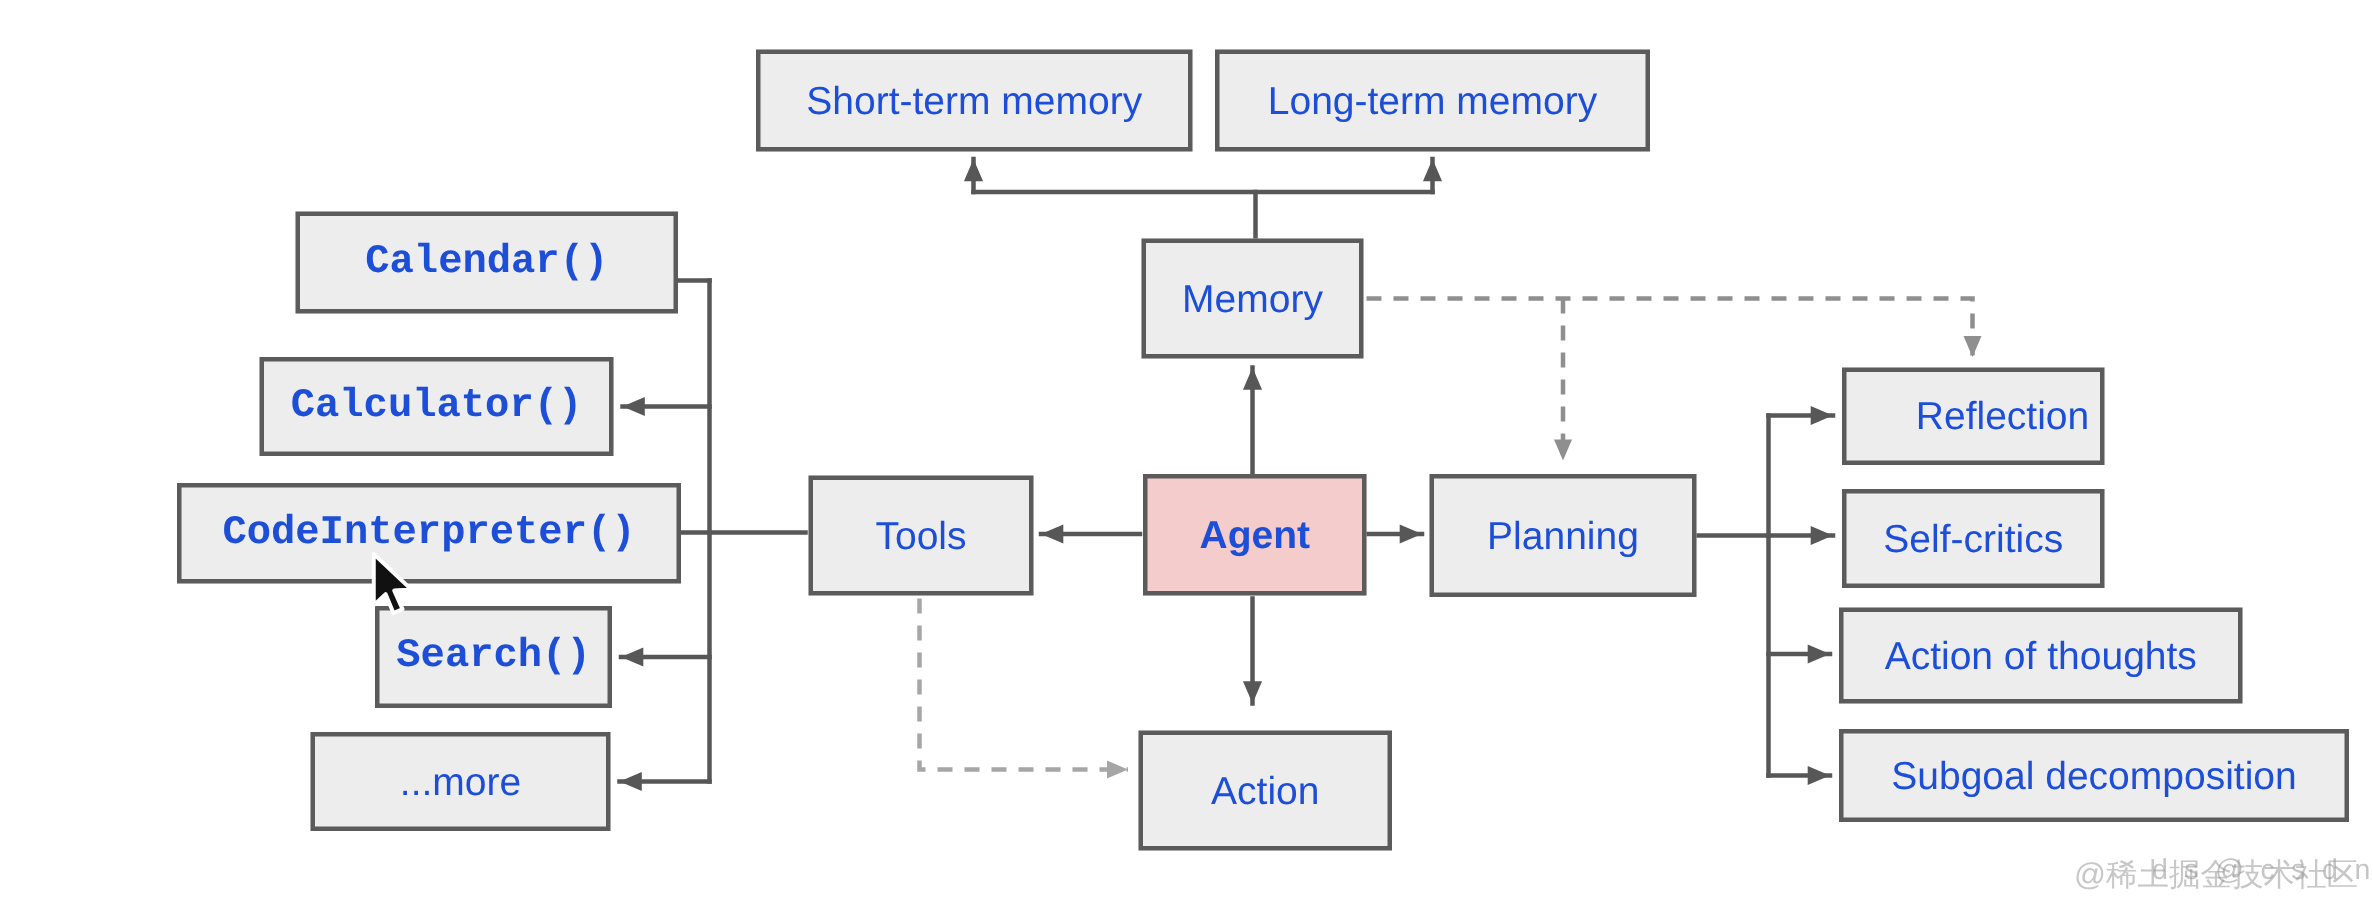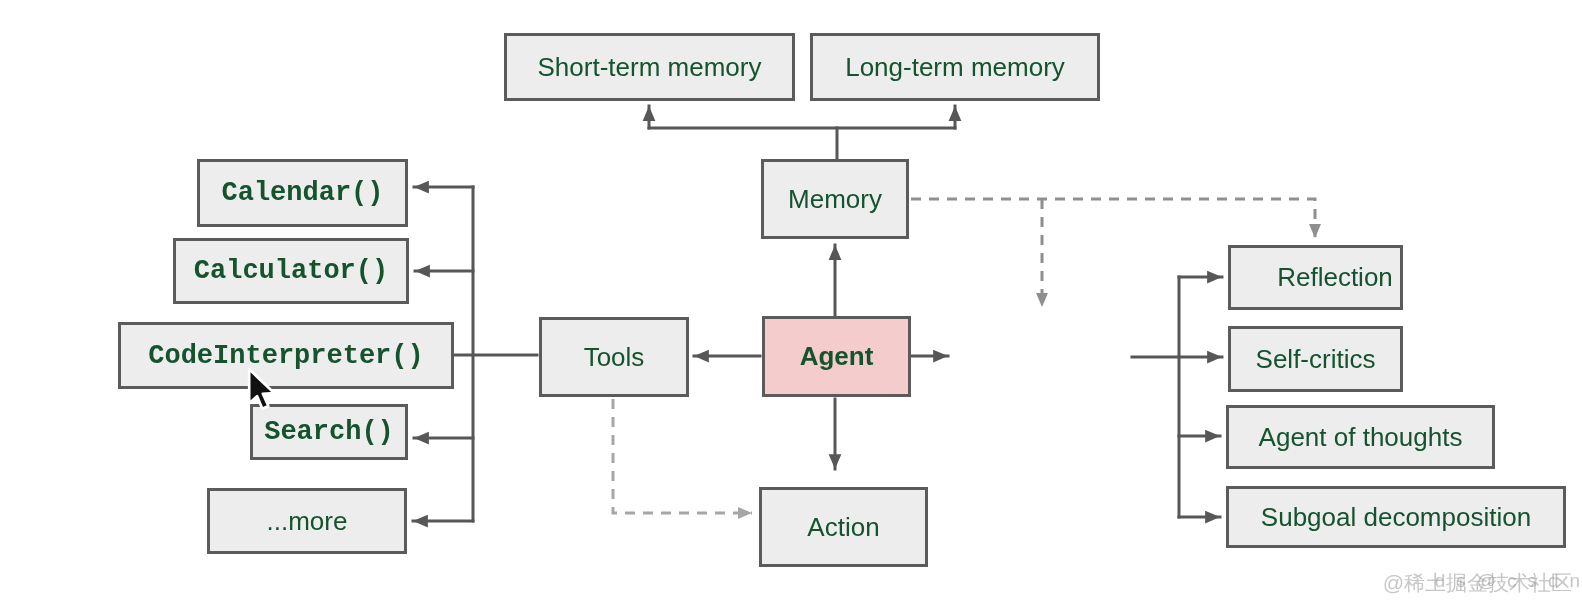--- a/index.html
+++ b/index.html
@@ -4,21 +4,21 @@
 <style>
   html,body{margin:0;padding:0;background:#fff;}
   #stage{
     position:relative;width:1582px;height:614px;background:#ffffff;
     font-family:"Liberation Sans", sans-serif;overflow:hidden;
   }
   .node{
     position:absolute;box-sizing:border-box;
     background:#ededed;border:3px solid #5b5b5b;
     display:flex;align-items:center;justify-content:center;
-    font-size:26px;color:#14532d;white-space:nowrap;
+    font-size:26px;color:#1d4ed8;white-space:nowrap;
   }
   .node.mono{
     font-family:"Liberation Mono","DejaVu Sans Mono",monospace;
     font-weight:700;font-size:27px;letter-spacing:0px;
   }
   .node.agent{background:#f4cccc;font-weight:700;}
   #connectors{position:absolute;left:0;top:0;z-index:1;}
   .node{z-index:2;}
   #cursor{position:absolute;left:246px;top:368px;z-index:5;}
   #watermark{
@@ -93,38 +93,39 @@
   <div class="node" style="left:504px;top:33px;width:291px;height:68px;">Short-term memory</div>
 
   <div class="node" style="left:810px;top:33px;width:290px;height:68px;">Long-term memory</div>
 
   <div class="node" style="left:761px;top:159px;width:148px;height:80px;">Memory</div>
 
   <div class="node agent" style="left:762px;top:316px;width:149px;height:81px;">Agent</div>
 
   <div class="node" style="left:539px;top:317px;width:150px;height:80px;">Tools</div>
 
+  <div class="node" style="left:953px;top:316px;width:178px;height:82px;">Planning</div>
 
   <div class="node" style="left:759px;top:487px;width:169px;height:80px;">Action</div>
 
-  <div class="node mono" style="left:197px;top:159px;width:211px;height:68px;">Calendar()</div>
+  <div class="node mono" style="left:197px;top:141px;width:255px;height:68px;">Calendar()</div>
 
   <div class="node mono" style="left:173px;top:238px;width:236px;height:66px;">Calculator()</div>
 
   <div class="node mono" style="left:70px;top:322px;width:336px;height:67px;margin-left:48px;">CodeInterpreter()</div>
 
-  <div class="node mono" style="left:250px;top:404px;width:158px;height:56px;">Search()</div>
+  <div class="node mono" style="left:250px;top:404px;width:158px;height:68px;">Search()</div>
 
   <div class="node" style="left:207px;top:488px;width:200px;height:66px;">...more</div>
 
   <div class="node" style="left:1228px;top:245px;width:175px;height:65px;padding-left:39px;">Reflection</div>
 
   <div class="node" style="left:1228px;top:326px;width:175px;height:66px;">Self-critics</div>
 
-  <div class="node" style="left:1226px;top:405px;width:269px;height:64px;">Agent of thoughts</div>
+  <div class="node" style="left:1226px;top:405px;width:269px;height:64px;">Action of thoughts</div>
 
   <div class="node" style="left:1226px;top:486px;width:340px;height:62px;text-align:right;">Subgoal decomposition</div>
 
   <svg id="cursor" width="30" height="42" viewBox="0 0 22 32">
     <path d="M2 1 L2 27 L8 21.4 L12 31 L16.6 29 L12.4 19.6 L21 19 Z" fill="#111111" stroke="#ffffff" stroke-width="2" stroke-linejoin="round"></path>
   </svg>
 
   <div id="watermark">
     <span>@稀土掘金技术社区</span>
     <span class="overlay">ds@csdn</span>

